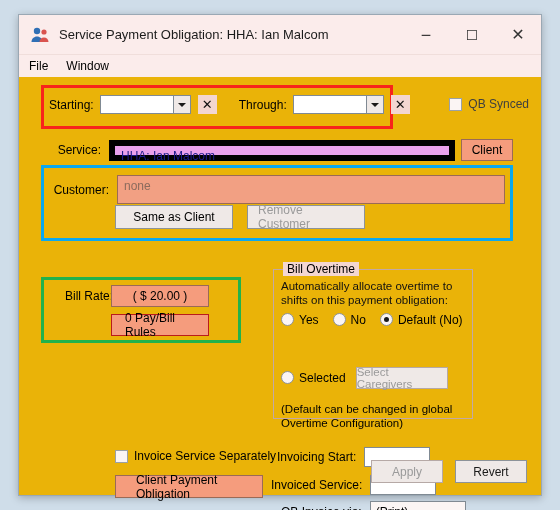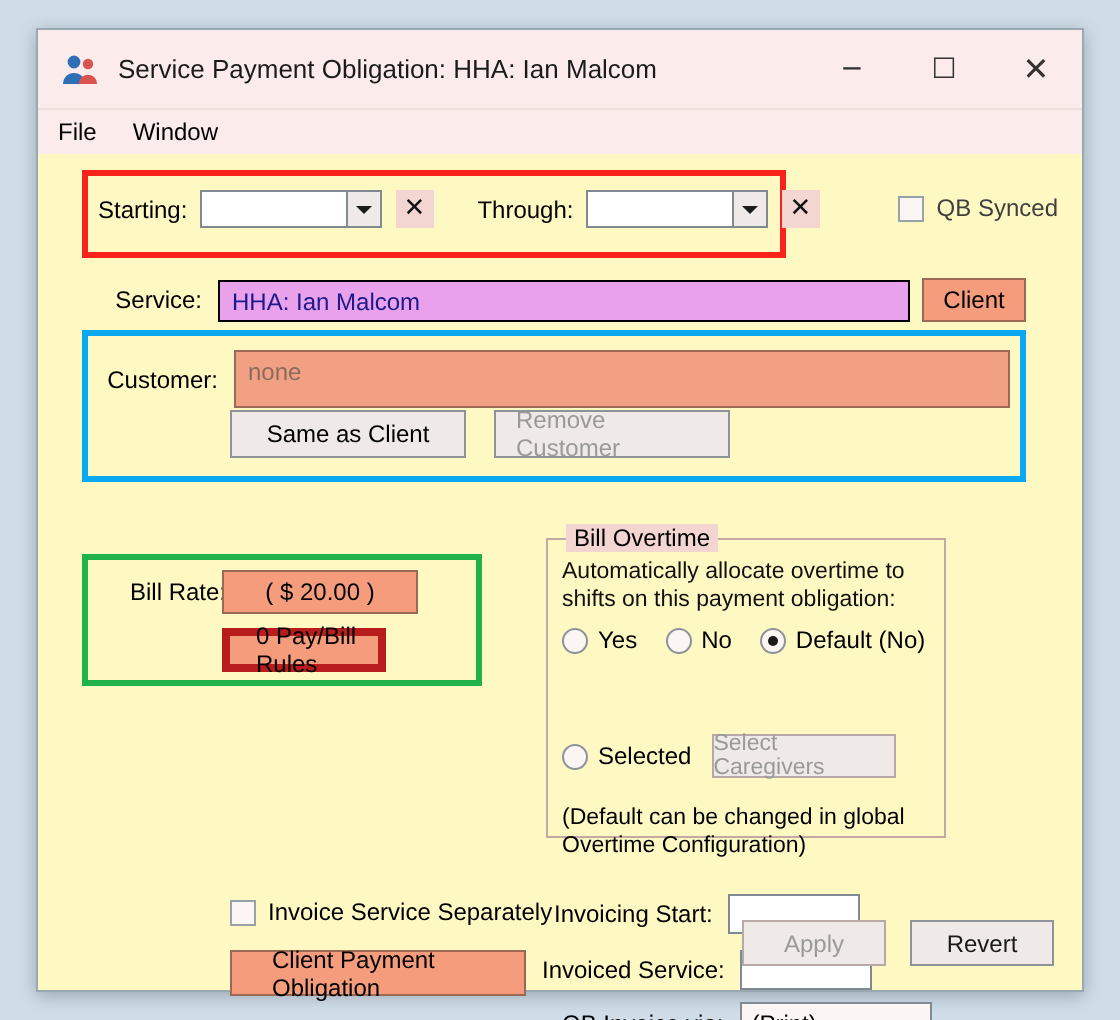--- a/index.html
+++ b/index.html
@@ -76,21 +76,21 @@
   }
   .menubar .menu-item {
     padding: 2px 8px 3px 2px;
     margin-right: 8px;
     color: #000;
   }
   
   .client-area {
     position: relative;
     height: calc(100% - 62px);
-    background: #fef9c3;
+    background: #eab308;
   }
   
   .hl-red {
     position: absolute;
     left: 22px;
     top: 8px;
     width: 352px;
     height: 44px;
     border: 3px solid #f8241b;
     box-sizing: border-box;
@@ -169,21 +169,21 @@
     display: flex;
     align-items: center;
     width: 464px;
   }
   .service-label { width: 52px; text-align: right; }
   .service-value {
     margin-left: 8px;
     flex: 1;
     height: 21px;
     background: #e9a1ec;
-    border: 1px solid #000000;
+    border: 6px solid #000000;
     box-sizing: border-box;
     color: #1a1a8a;
     padding: 3px 0 0 6px;
     font-size: 12px;
   }
   .client-btn {
     margin-left: 6px;
     width: 52px;
     height: 22px;
     background: #f59c7d;
@@ -280,24 +280,24 @@
     box-sizing: border-box;
     display: flex;
     align-items: center;
     justify-content: center;
     font-size: 12px;
   }
   .paybill-btn {
     position: absolute;
     left: 92px;
     top: 237px;
-    width: 82px;
+    width: 98px;
     height: 22px;
     background: #f59c7d;
-    border: 4px solid #b91c1c;
+    border: 1px solid #b91c1c;
     box-sizing: border-box;
     display: flex;
     align-items: center;
     justify-content: center;
     font-size: 12px;
     padding-left: 13px;
   }
   
   .group {
     position: absolute;
@@ -346,21 +346,21 @@
     display: inline-block;
   }
   .radio.checked::after {
     content: "";
     position: absolute;
     left: 3px; top: 3px;
     width: 5px; height: 5px;
     border-radius: 50%;
     background: #1a1a1a;
   }
-  .radio-item { display: flex; align-items: flex-end; }
+  .radio-item { display: flex; align-items: flex-start; }
   .radio-row2 {
     position: absolute;
     left: 262px;
     top: 290px;
     display: flex;
     align-items: center;
     font-size: 12px;
   }
   .btn-selcare {
     width: 92px;

